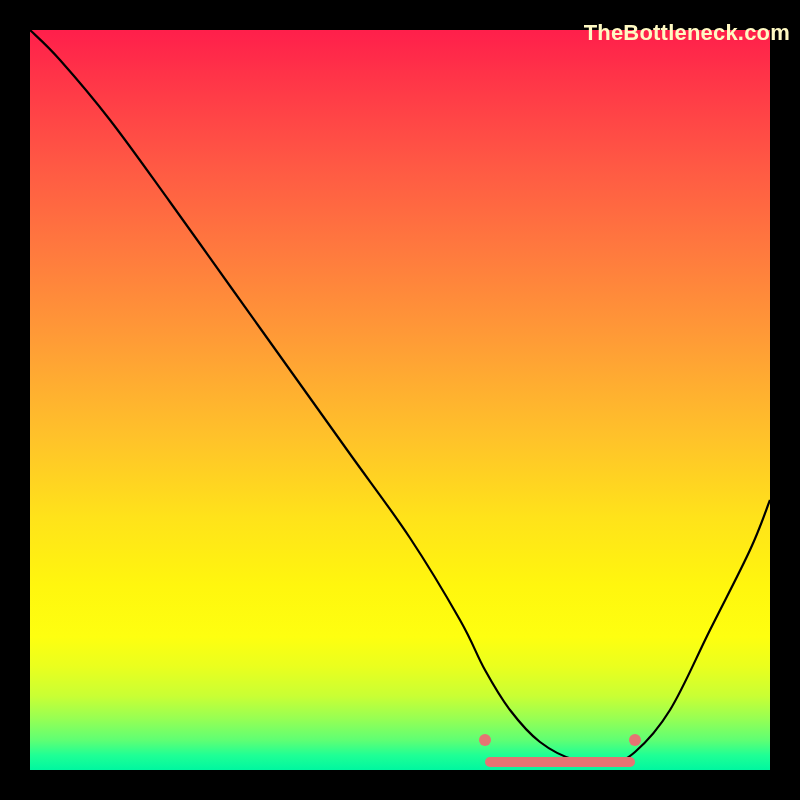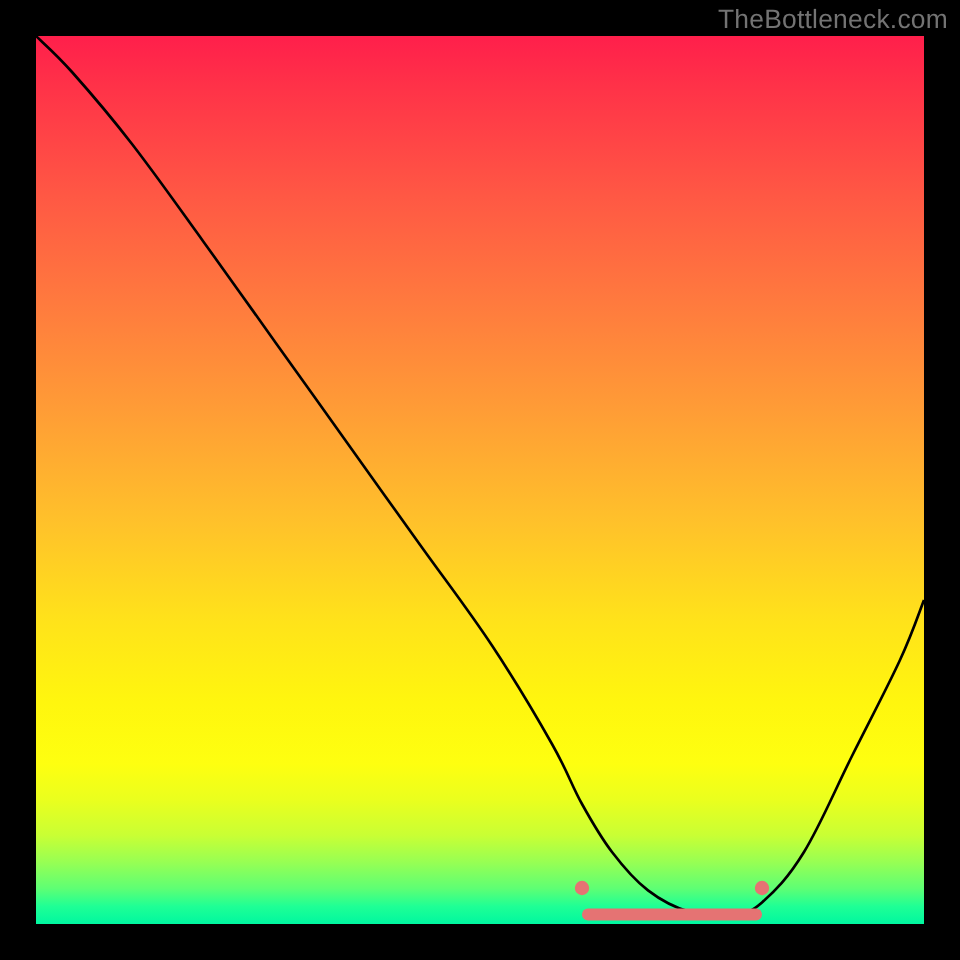--- a/index.html
+++ b/index.html
@@ -12,25 +12,25 @@
     font-family: Arial, Helvetica, sans-serif;
   }
   .frame {
     position: relative;
     width: 800px;
     height: 800px;
     background: #000;
   }
   .watermark {
     position: absolute;
-    top: 3px;
+    top: 20px;
     right: 10px;
     font-size: 22px;
-    font-weight: 400;
-    color: #737373;
+    font-weight: 700;
+    color: #fef9c3;
     letter-spacing: 0.2px;
     z-index: 10;
   }
   .plot-area {
     position: absolute;
     left: 30px;
     top: 30px;
     width: 740px;
     height: 740px;
     overflow: hidden;

